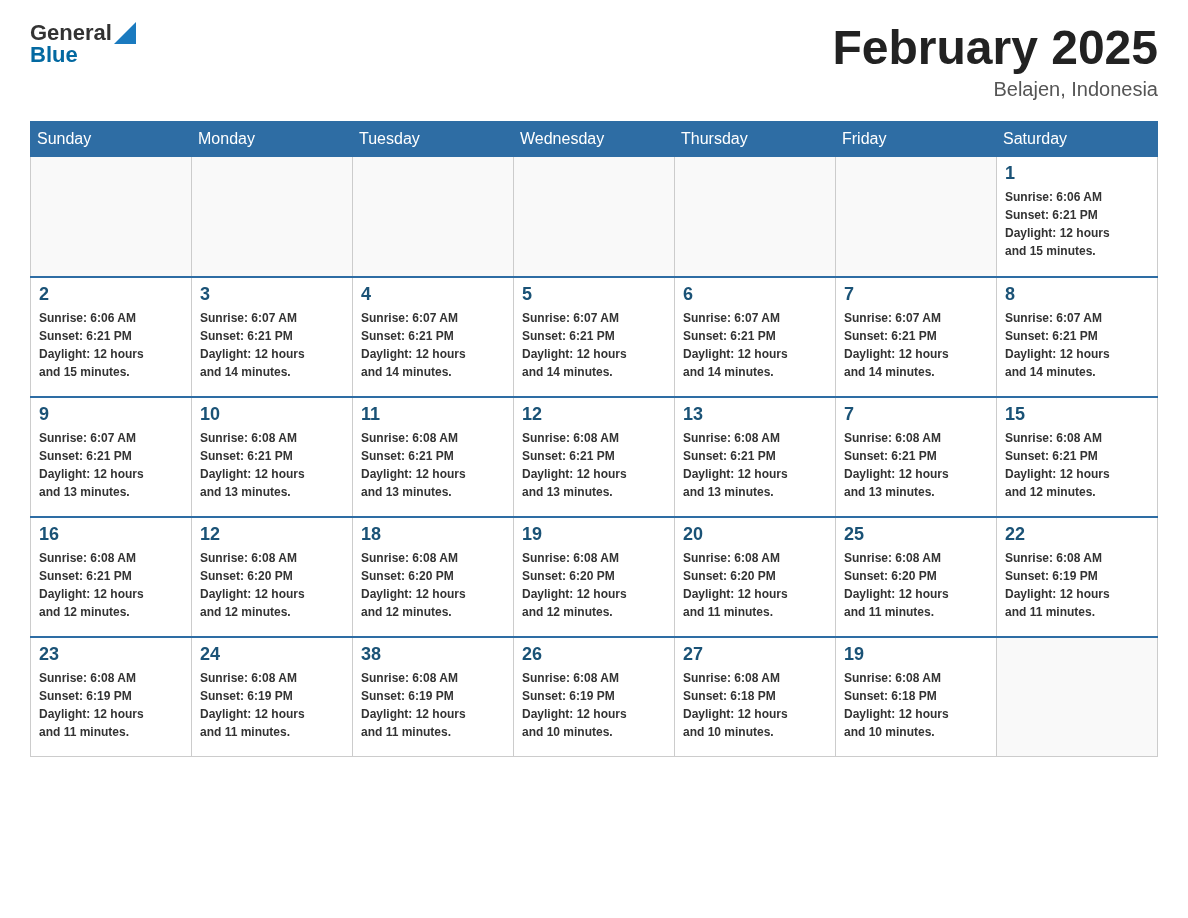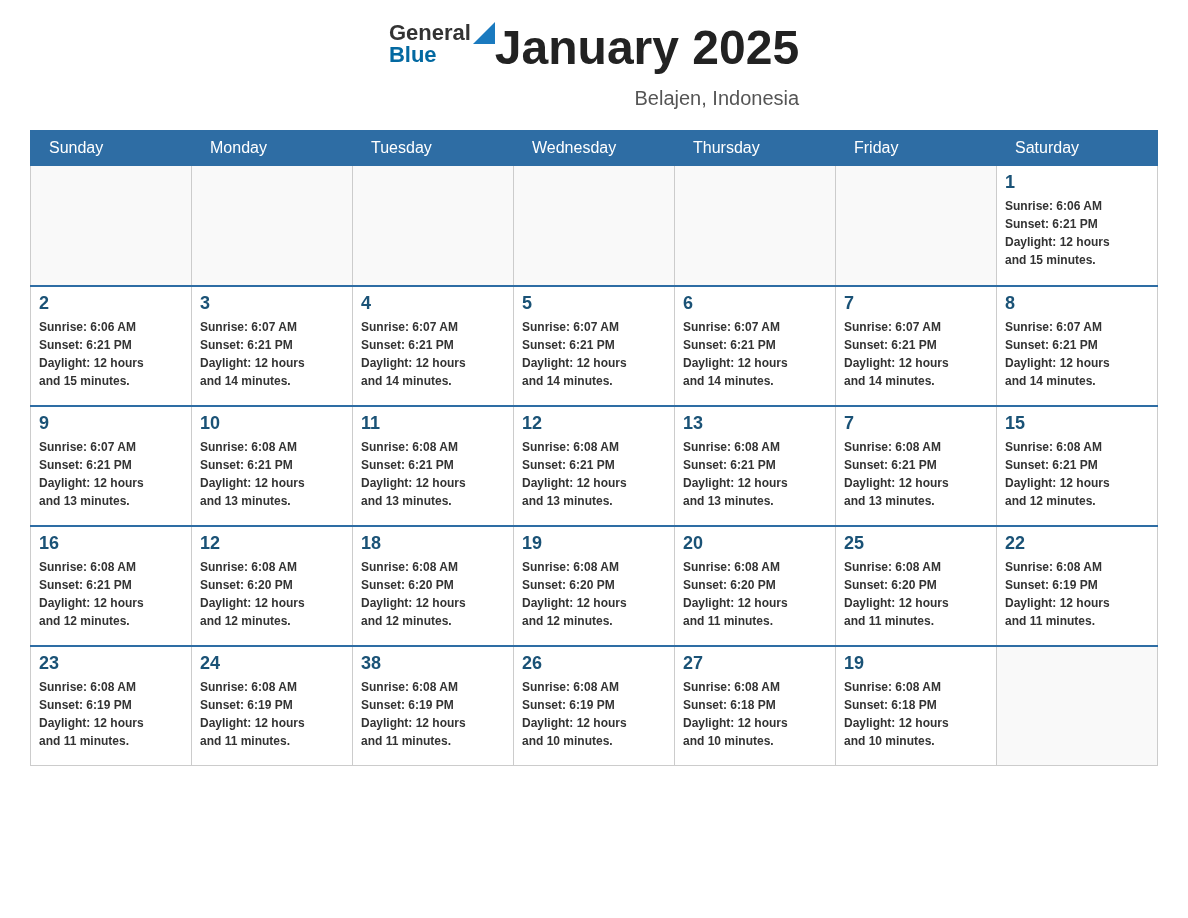--- a/index.html
+++ b/index.html
@@ -5,21 +5,21 @@
     * { box-sizing: border-box; margin: 0; padding: 0; }
     body {
       font-family: Arial, sans-serif;
       background: #fff;
       padding: 20px 30px;
       width: 1188px;
       min-height: 918px;
     }
     .header {
       display: flex;
-      justify-content: center;
+      justify-content: space-between;
       align-items: flex-start;
       margin-bottom: 20px;
     }
     .logo-wrapper {
       display: flex;
       flex-direction: column;
     }
     .logo-line1 {
       display: flex;
       align-items: center;
@@ -28,32 +28,32 @@
       text-align: right;
     }
     .month-title {
       font-size: 48px;
       font-weight: bold;
       color: #222;
     }
     .location {
       font-size: 20px;
       color: #555;
-      margin-top: 12px;
+      margin-top: 3px;
     }
     .calendar {
       width: 100%;
       border-collapse: collapse;
     }
     .calendar th {
       background: #2e6da4;
       color: #fff;
       font-size: 16px;
       font-weight: normal;
-      padding: 8px 18px;
+      padding: 8px 6px;
       text-align: left;
       border: 1px solid #2e6da4;
     }
     .calendar td {
       vertical-align: top;
       padding: 6px 8px;
       border: 1px solid #ccc;
       width: 14.28%;
       min-height: 110px;
       height: 120px;
@@ -85,21 +85,21 @@
   <div class="logo-wrapper">
     <div class="logo-line1">
       <span style="font-size:22px;font-weight:bold;color:#333;">General</span>
       <svg width="22" height="22" viewBox="0 0 22 22" style="margin-left:2px;margin-top:0px;">
         <polygon points="0,22 22,0 22,22" fill="#1a7abf"></polygon>
       </svg>
     </div>
     <div style="font-size:22px;font-weight:bold;color:#0369a1;margin-top:-4px;">Blue</div>
   </div>
   <div class="title-block">
-    <div class="month-title">January 2025</div>
+    <div class="month-title">February 2025</div>
     <div class="location">Belajen, Indonesia</div>
   </div>
 </div>
 
 <table class="calendar">
   <thead>
     <tr>
       <th>Sunday</th>
       <th>Monday</th>
       <th>Tuesday</th>

